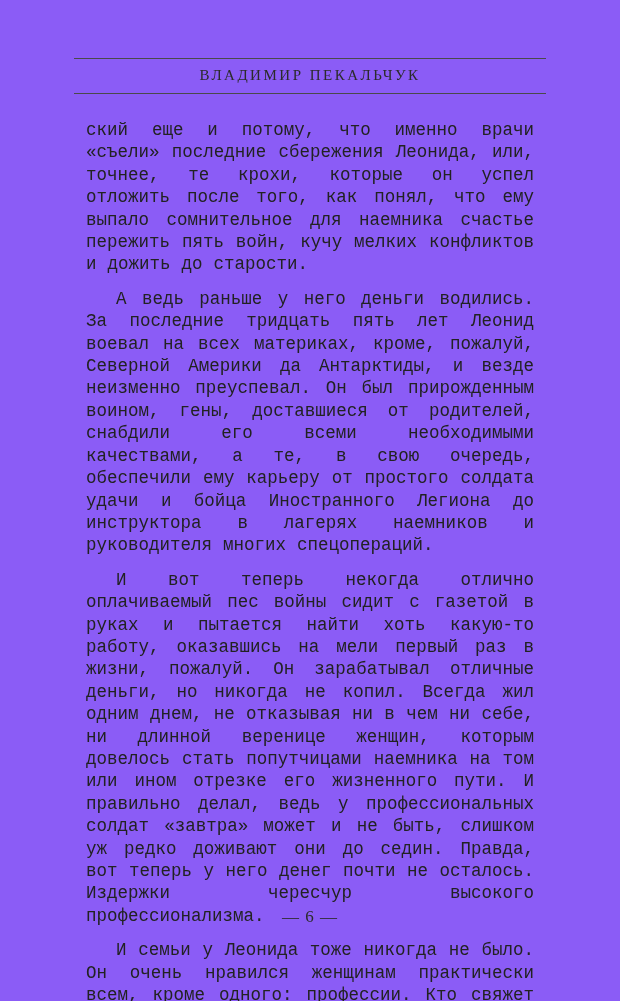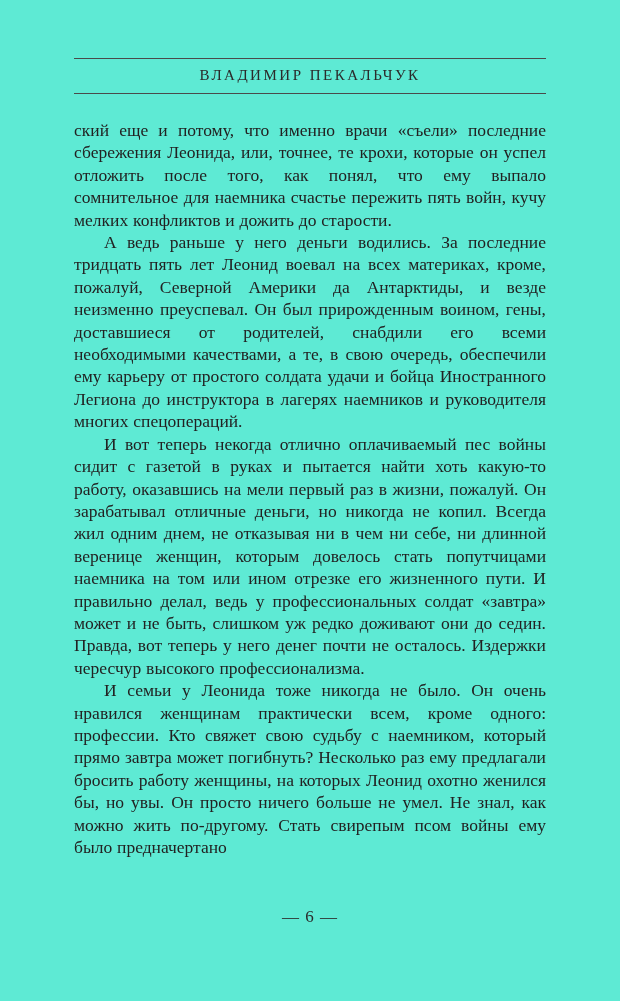--- a/index.html
+++ b/index.html
@@ -5,21 +5,21 @@
   html, body {
     margin: 0;
     padding: 0;
     background: #ffffff;
   }
   .page {
     position: relative;
     width: 620px;
     height: 1001px;
     margin: 0 auto;
-    background: #5eead4;
+    background: #8b5cf6;
     box-sizing: border-box;
     padding: 58px 74px 0 74px;
     font-family: "Liberation Serif", "DejaVu Serif", serif;
     color: #222222;
     overflow: hidden;
   }
   .running-head {
     text-align: center;
     margin-bottom: 25px;
   }
@@ -37,22 +37,23 @@
   }
   .body-text {
     font-size: 17.5px;
     line-height: 22.4px;
     text-align: justify;
     hyphens: auto;
     -webkit-hyphens: auto;
     word-spacing: 0.5px;
   }
   .para {
-    margin: 0;
+    margin: 12px;
     text-indent: 30px;
+    font-family: Liberation Mono, monospace;
   }
   .para.first {
     text-indent: 0;
   }
   .folio {
     position: absolute;
     left: 0;
     right: 0;
     bottom: 74px;
     text-align: center;

